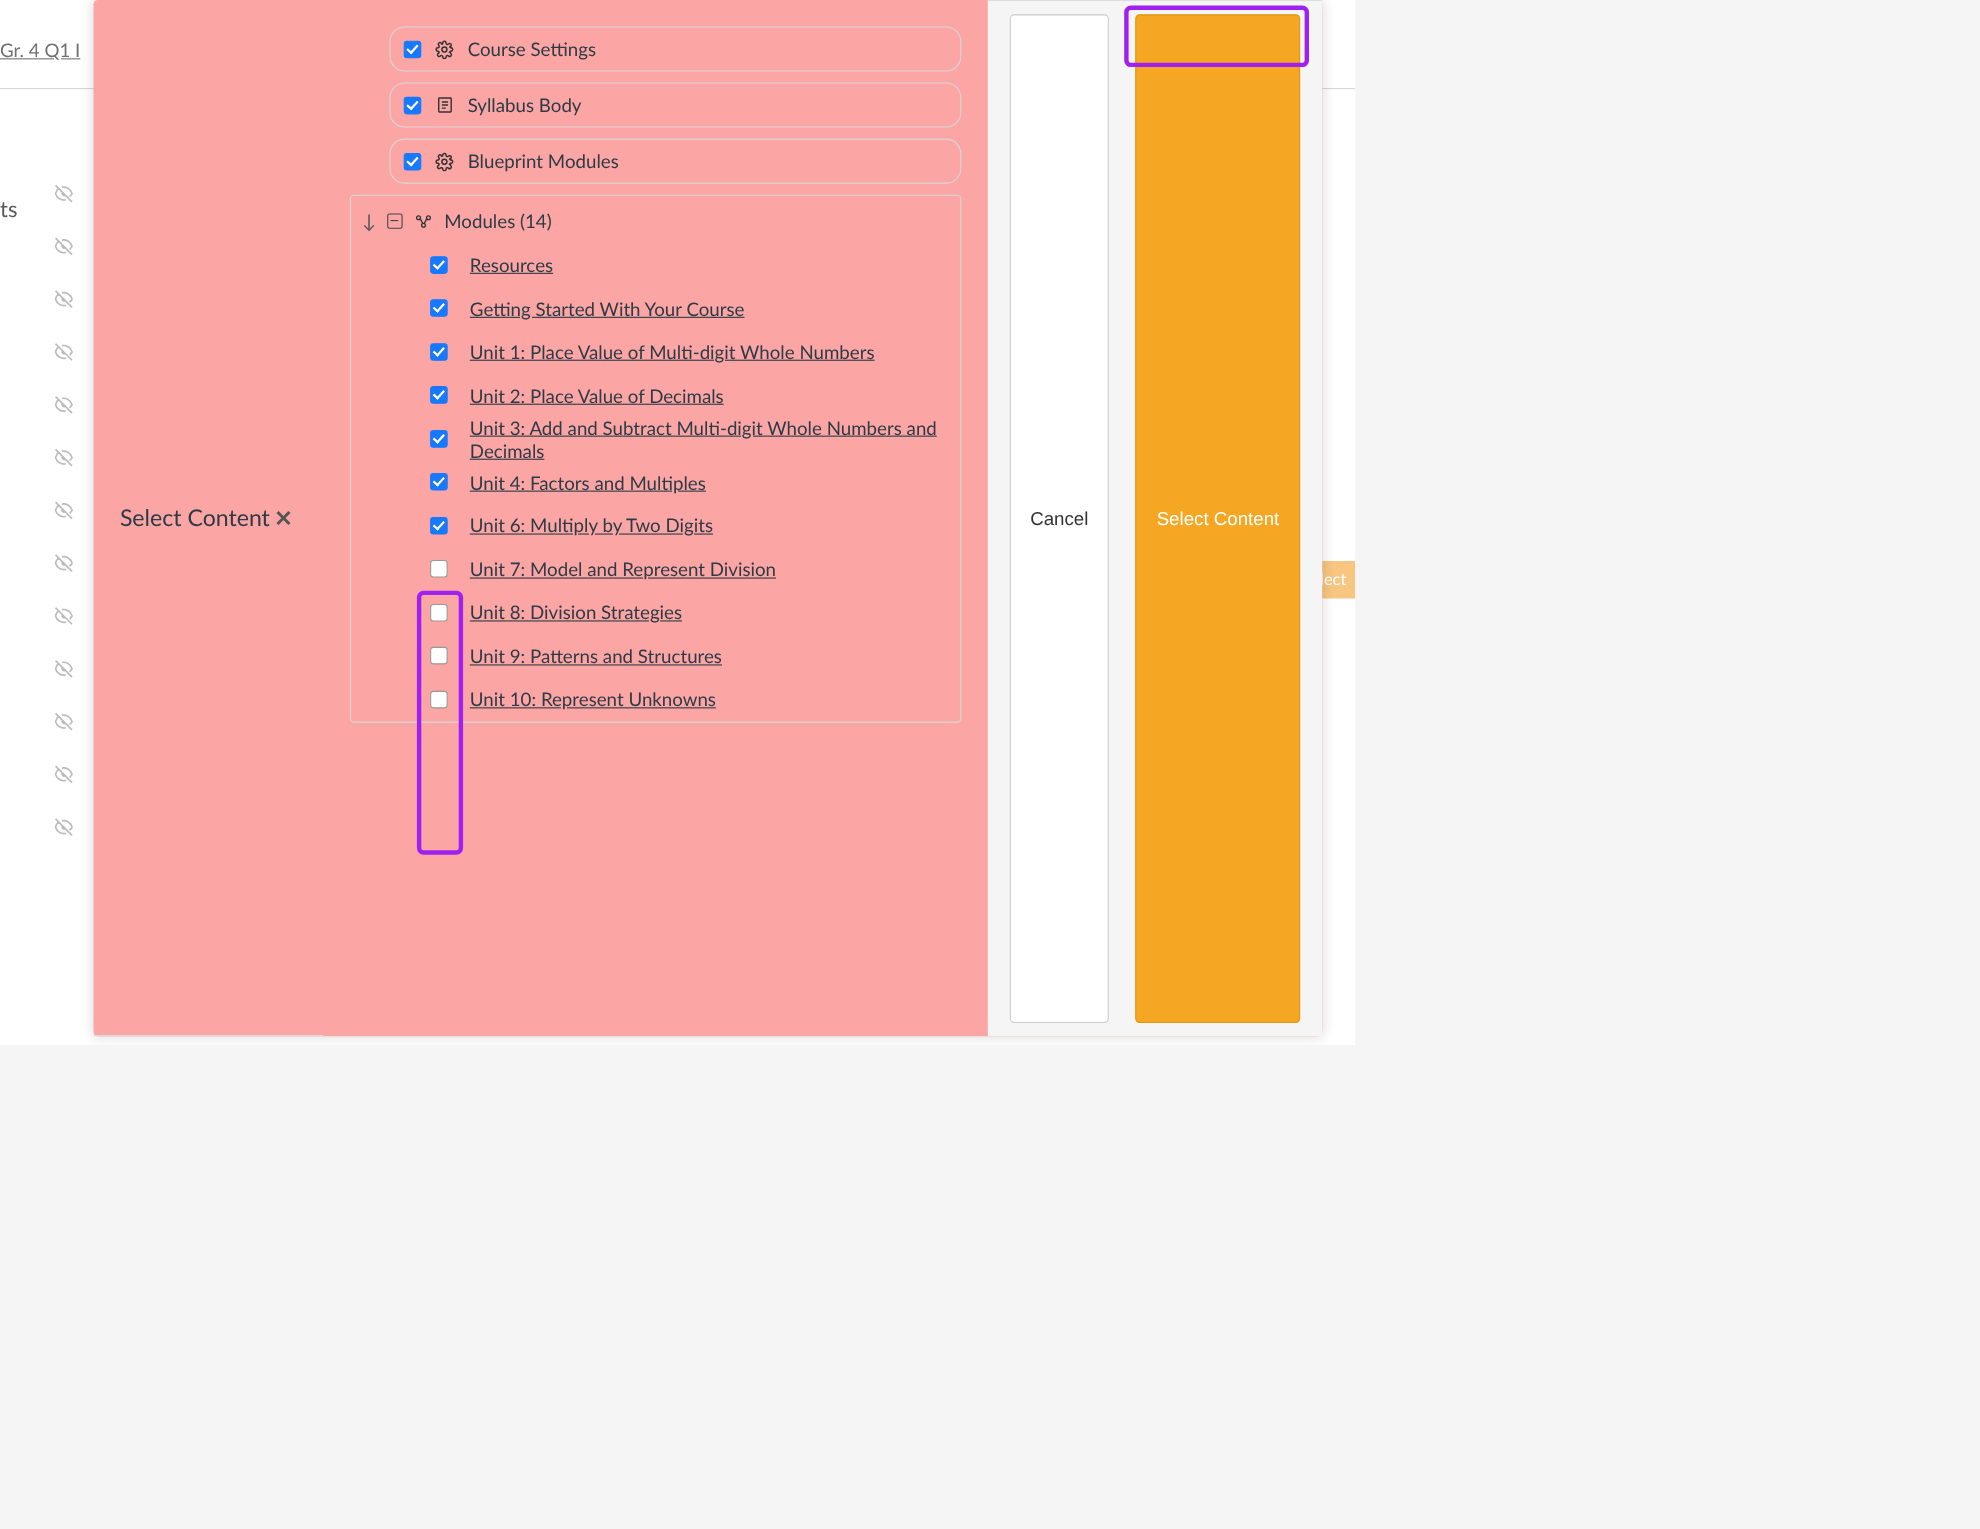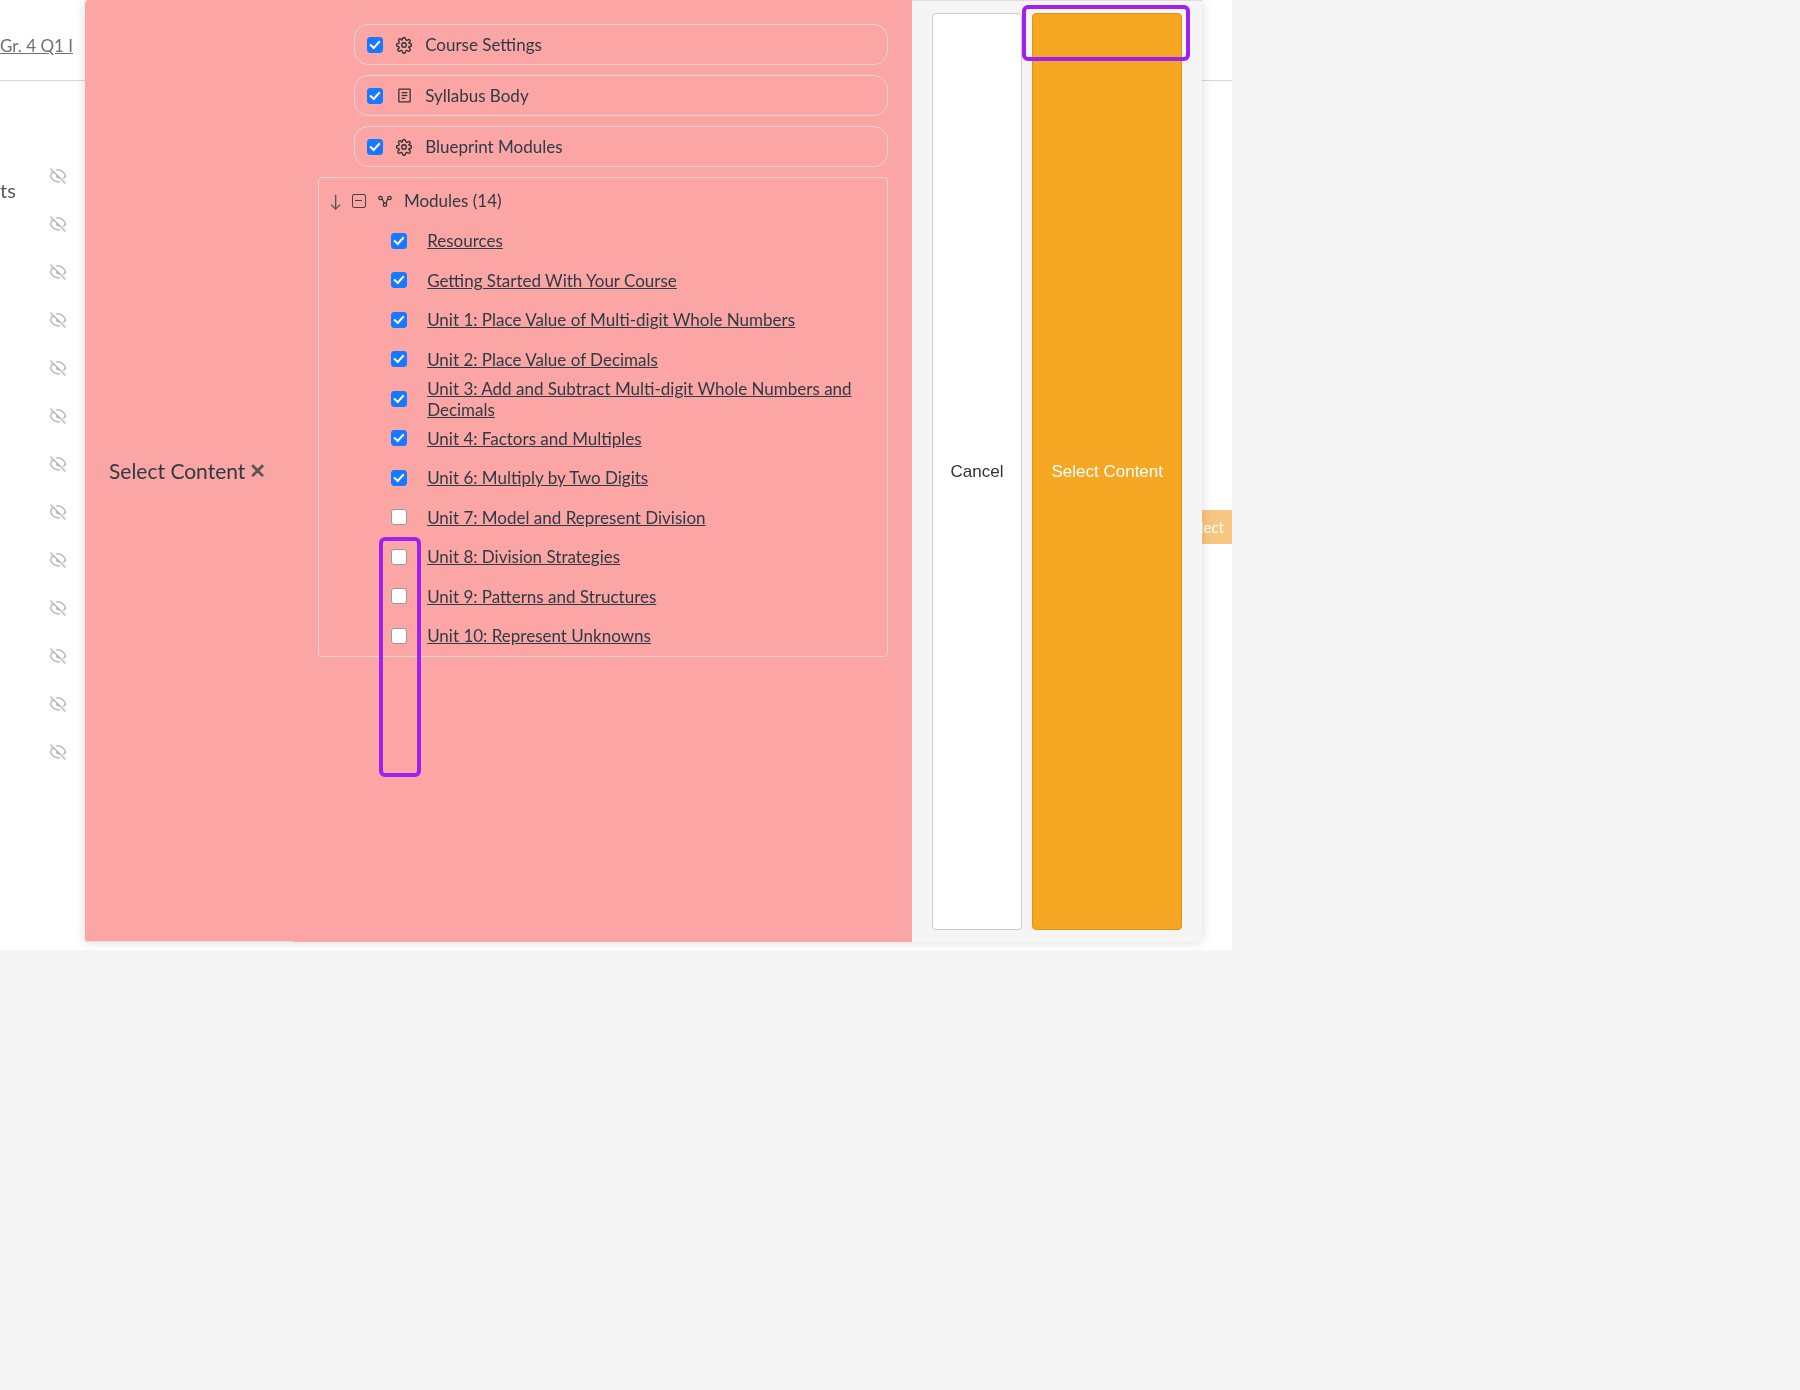--- a/index.html
+++ b/index.html
@@ -207,21 +207,21 @@
     border-radius: 6px;
     pointer-events: none;
     z-index: 10;
   }
 
   .modal-footer {
     border-top: 1px solid #ddd;
     padding: 12px 20px;
     display:flex;
     justify-content:flex-end;
-    gap: 10px;
+    gap: 24px;
     background:#f5f5f5;
     position: relative;
   }
   .btn {
     padding: 10px 18px;
     border-radius: 4px;
     font-size: 17px;
     cursor: pointer;
     border: 1px solid transparent;
   }

